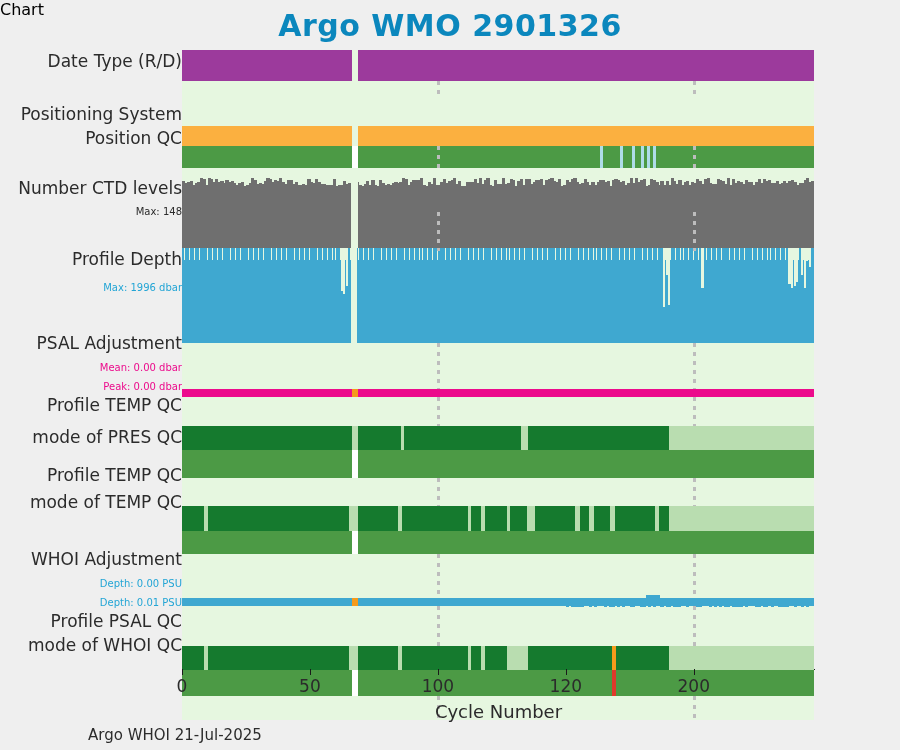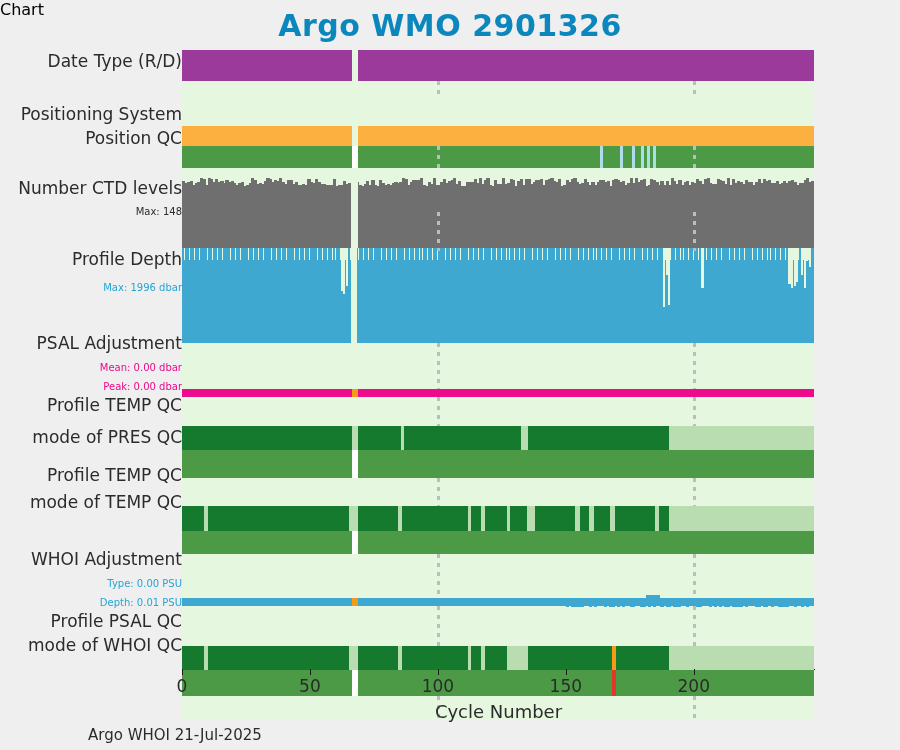--- a/index.html
+++ b/index.html
@@ -108,21 +108,21 @@
 <div class="lbl" style="top:333px">PSAL Adjustment</div>
 <div class="lbl sub magenta" style="top:357px">Mean: 0.00 dbar</div>
 <div class="lbl sub magenta" style="top:376px">Peak: 0.00 dbar</div>
 <div class="lbl" style="top:395px">Profile TEMP QC</div>
 <div class="lbl" style="top:427px">mode of PRES QC</div>
 
 <div class="lbl" style="top:465px">Profile TEMP QC</div>
 <div class="lbl" style="top:492px">mode of TEMP QC</div>
 
 <div class="lbl" style="top:549px">WHOI Adjustment</div>
-<div class="lbl sub cyan" style="top:573px">Type: 0.00 PSU</div>
+<div class="lbl sub cyan" style="top:573px">Depth: 0.00 PSU</div>
 <div class="lbl sub cyan" style="top:592px">Depth: 0.01 PSU</div>
 <div class="lbl" style="top:611px">Profile PSAL QC</div>
 <div class="lbl" style="top:635px">mode of WHOI QC</div>
 
 
 <div class="axis-left"></div>
 <div class="axis-bottom"></div>
 
 <div id="plot">
 
@@ -825,21 +825,21 @@
 
 
 <div id="xticks">
     <div class="tick" style="left: 182px;"></div>
     <div class="ticklabel" style="left: 182px;">0</div>
     <div class="tick" style="left: 309.935px;"></div>
     <div class="ticklabel" style="left: 309.935px;">50</div>
     <div class="tick" style="left: 437.87px;"></div>
     <div class="ticklabel" style="left: 437.87px;">100</div>
     <div class="tick" style="left: 565.806px;"></div>
-    <div class="ticklabel" style="left: 565.806px;">150</div>
+    <div class="ticklabel" style="left: 565.806px;">120</div>
     <div class="tick" style="left: 693.741px;"></div>
     <div class="ticklabel" style="left: 693.741px;">200</div>
   </div>
 <div id="xaxis-title">Cycle Number</div>
 <div id="footer">Argo WHOI 21-Jul-2025</div>
 
 
 
 <domain>Chart</domain>
 

